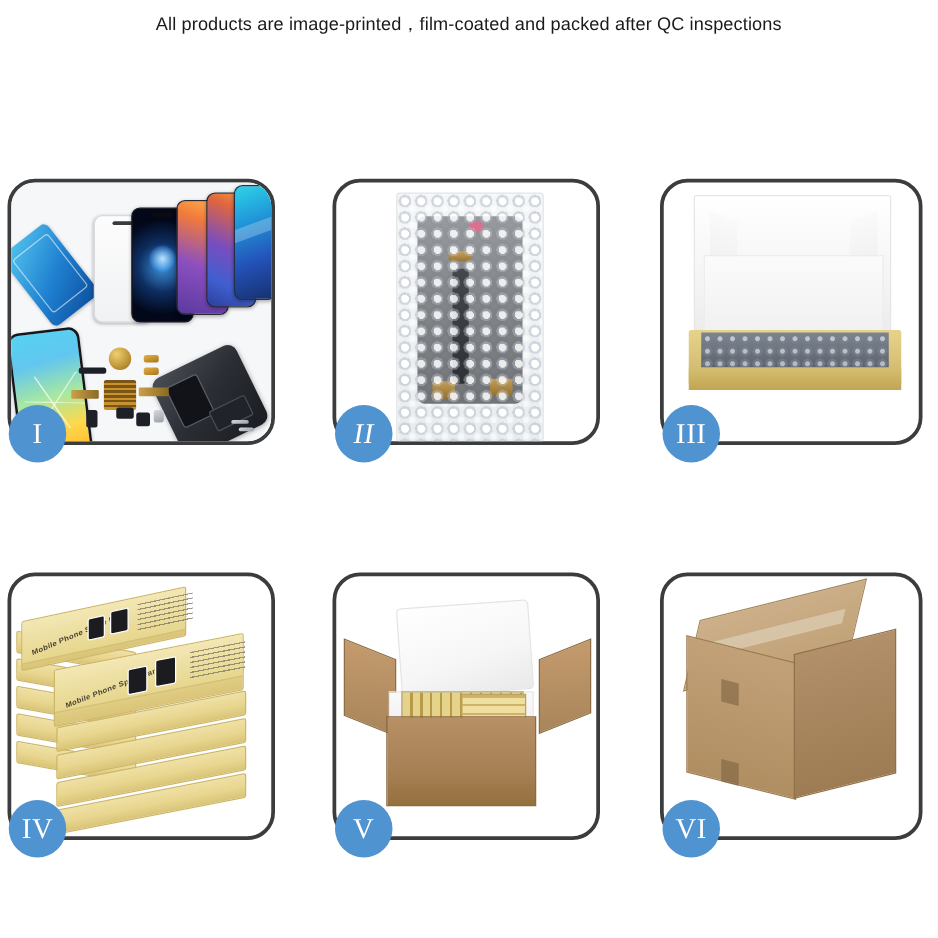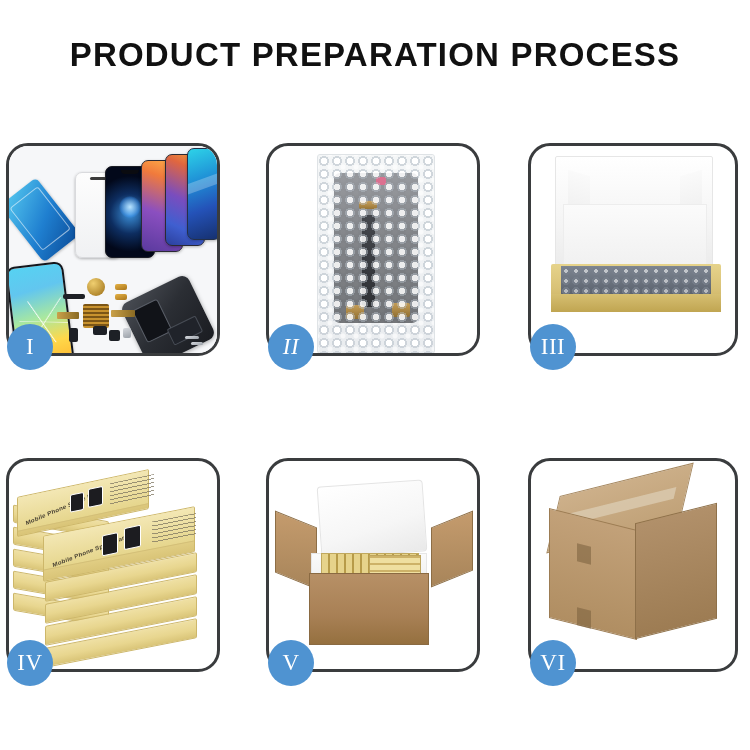--- a/index.html
+++ b/index.html
@@ -400,21 +400,21 @@
     position: absolute;
     background: rgba(120,94,60,.55);
   }
 </style>
 </head>
 <body>
 
 <div id="page">
 
   <div class="header">
-    <div class="page-title">PRODUCT PREPARATION PROCESS</div>
+    <div class="page-subtitle">All products are image-printed，film-coated and packed after QC inspections</div>
   </div>
 
   <div class="panel p1">
     <div class="stage">
       <div class="bg-soft"></div>
 
       <div class="phone ph-a"></div>
       <div class="phone ph-b"></div>
       <div class="phone ph-c"></div>
       <div class="phone ph-d"></div>

